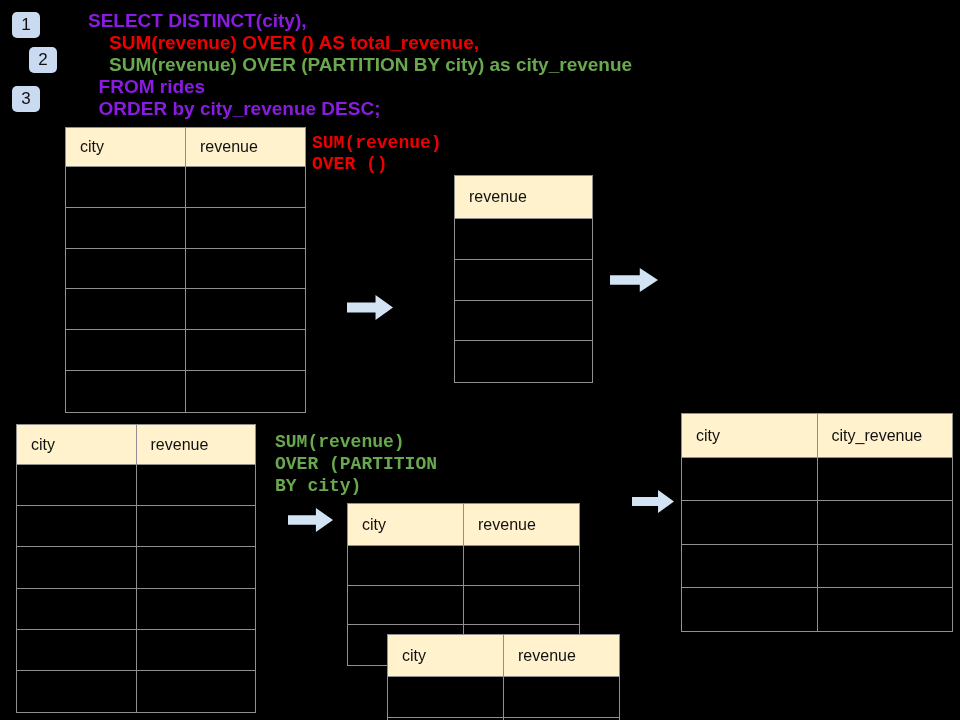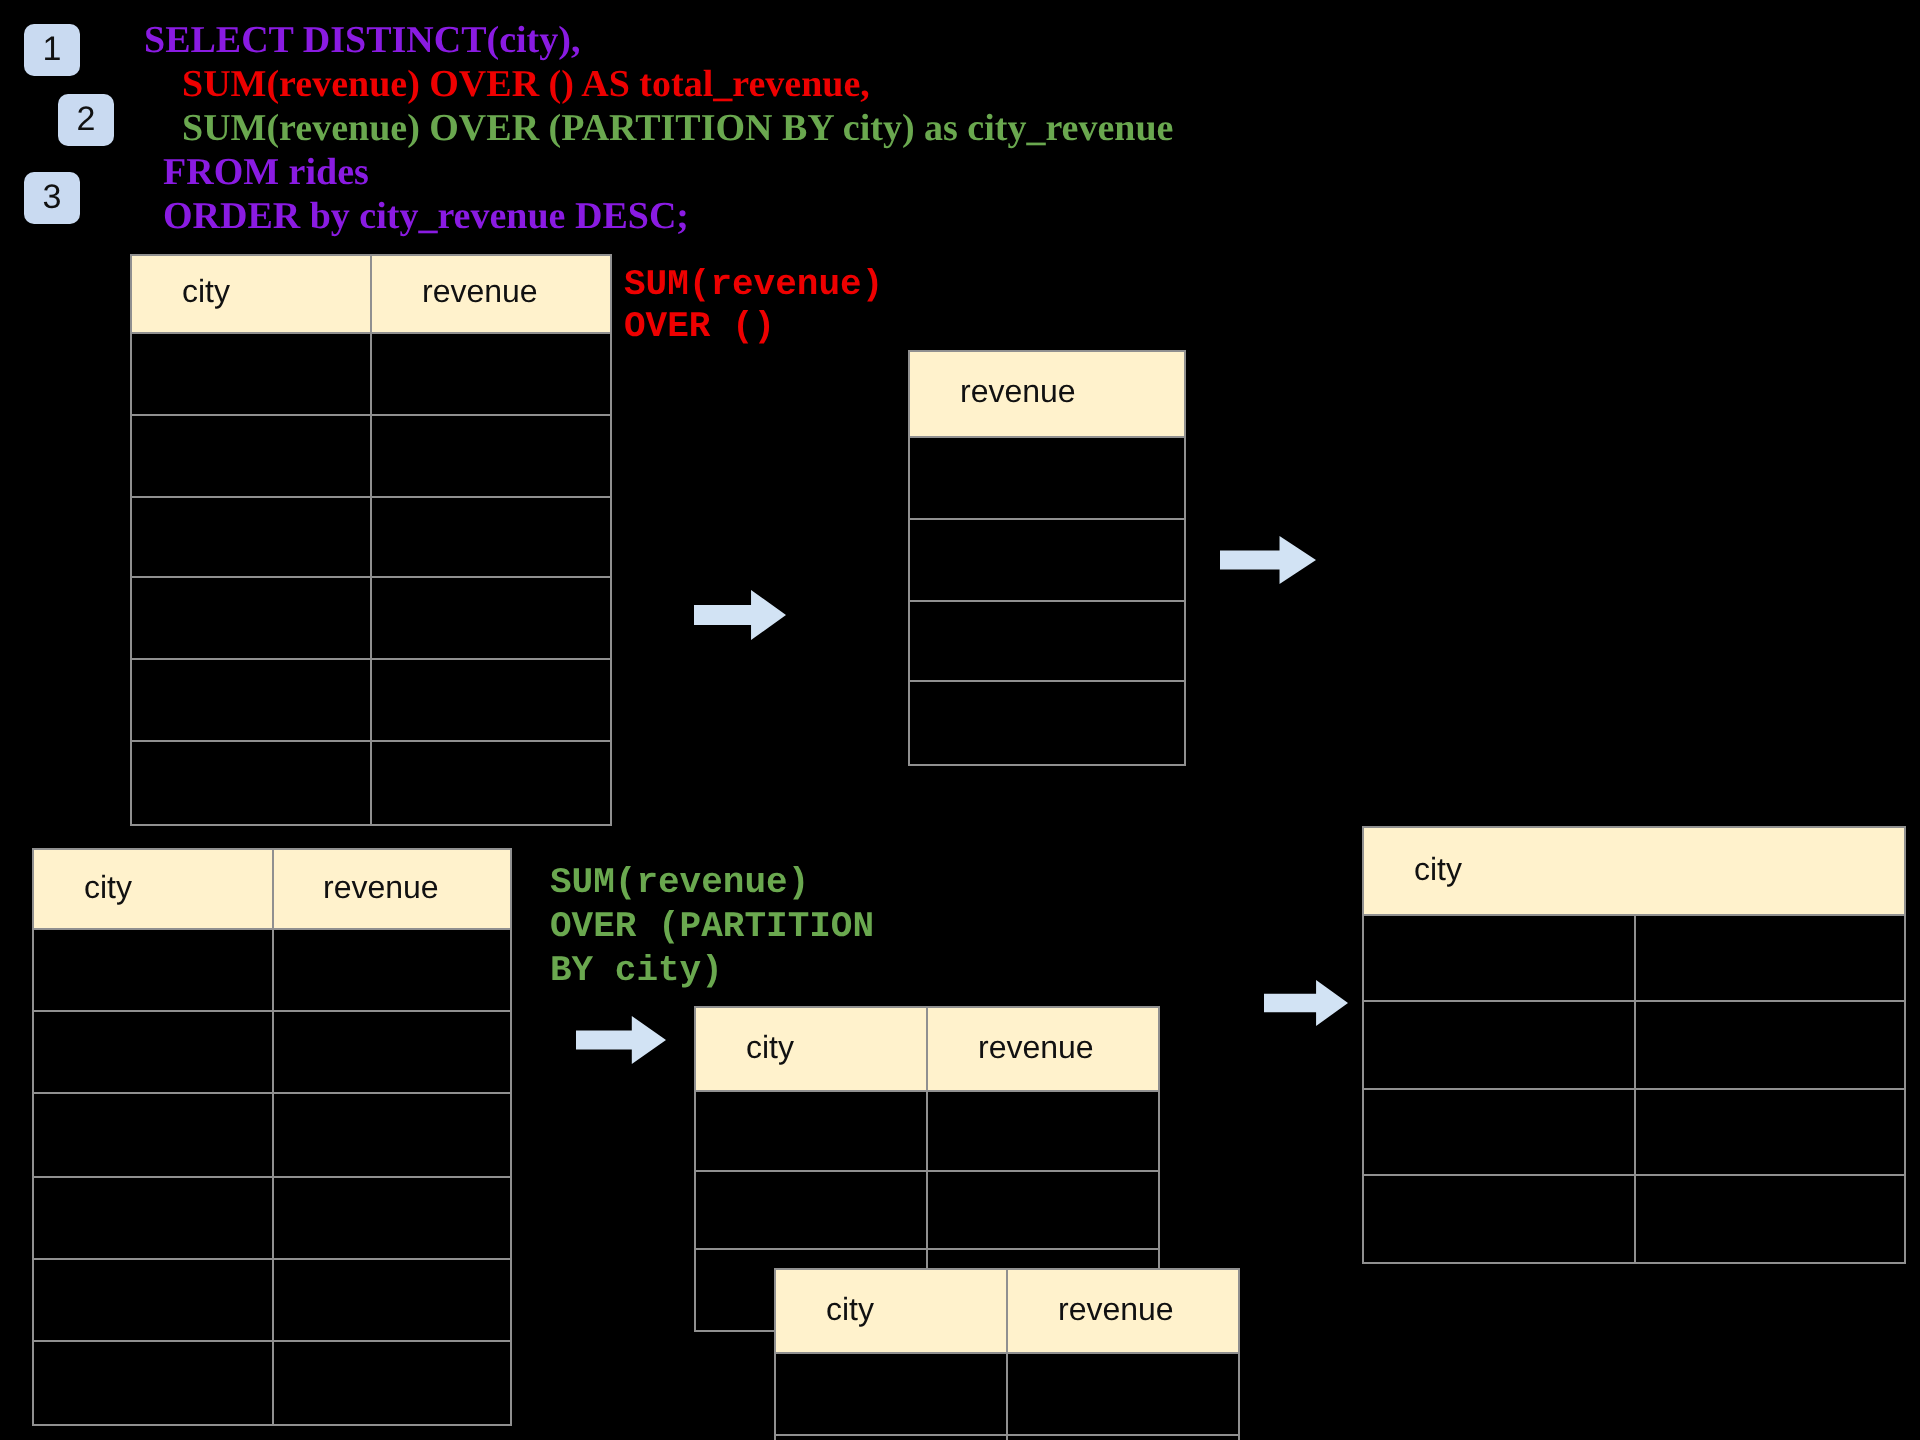--- a/index.html
+++ b/index.html
@@ -3,22 +3,22 @@
 <meta charset="utf-8">
 <style>
   html,body { margin:0; padding:0; background:#000; }
   .stage {
     position:relative; width:960px; height:720px;
     background:var(--bg,#000); overflow:hidden;
     font-family:"Liberation Sans", sans-serif;
   }
   
   .code {
-    position:absolute; left:72px; top:10px;
-    font-family:Liberation Serif, serif;
+    position:absolute; left:88px; top:10px;
+    font-family:Liberation Sans, sans-serif;
     font-weight:bold; font-size:19px; line-height:22px; white-space:pre;
   }
   .code-line { white-space:pre; }
   
   .badge {
     position:absolute; width:28px; height:26px;
     background:var(--badge,#c9daf1); border-radius:5px;
     color:#111; font-size:17px;
     display:flex; align-items:center; justify-content:center;
   }
@@ -35,21 +35,21 @@
   .dtable {
     position:absolute; background:#000;
     border:1px solid var(--border,#909090);
   }
   .thead {
     display:flex; height:var(--hh,40px); box-sizing:border-box;
     border-bottom:1px solid var(--border,#909090);
   }
   .hcell {
     flex:1; background:var(--cream,#fff2cc); box-sizing:border-box;
-    display:flex; align-items:center; padding-left:25px;
+    display:flex; align-items:center; padding-left:14px;
     font-size:16px; color:#111;
   }
   .hcell + .hcell { border-left:1px solid var(--border,#909090); }
   .trow {
     display:flex; height:var(--rh,41px); box-sizing:border-box;
     border-bottom:1px solid var(--border,#909090);
   }
   .trow:last-child { border-bottom:none; }
   .tcell { flex:1; box-sizing:border-box; }
   .tcell + .tcell { border-left:1px solid var(--border,#909090); }
@@ -203,20 +203,21 @@
         <div class="trow">
           <div class="tcell"></div>
           <div class="tcell"></div>
         </div>
       </div>
   </div>
 
   <div class="dtable" id="t-partition-result">
     <div class="thead">
       <div class="hcell">city</div>
+      <div class="hcell">city_revenue</div>
     </div>
     <div>
         <div class="trow">
           <div class="tcell"></div>
           <div class="tcell"></div>
         </div>
         <div class="trow">
           <div class="tcell"></div>
           <div class="tcell"></div>
         </div>

